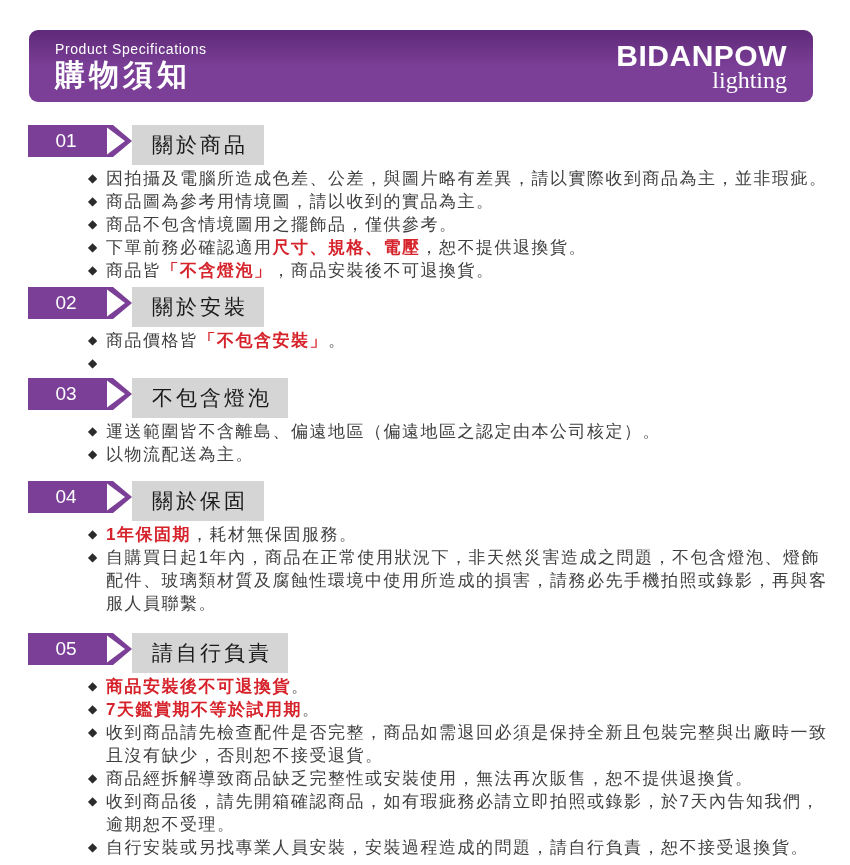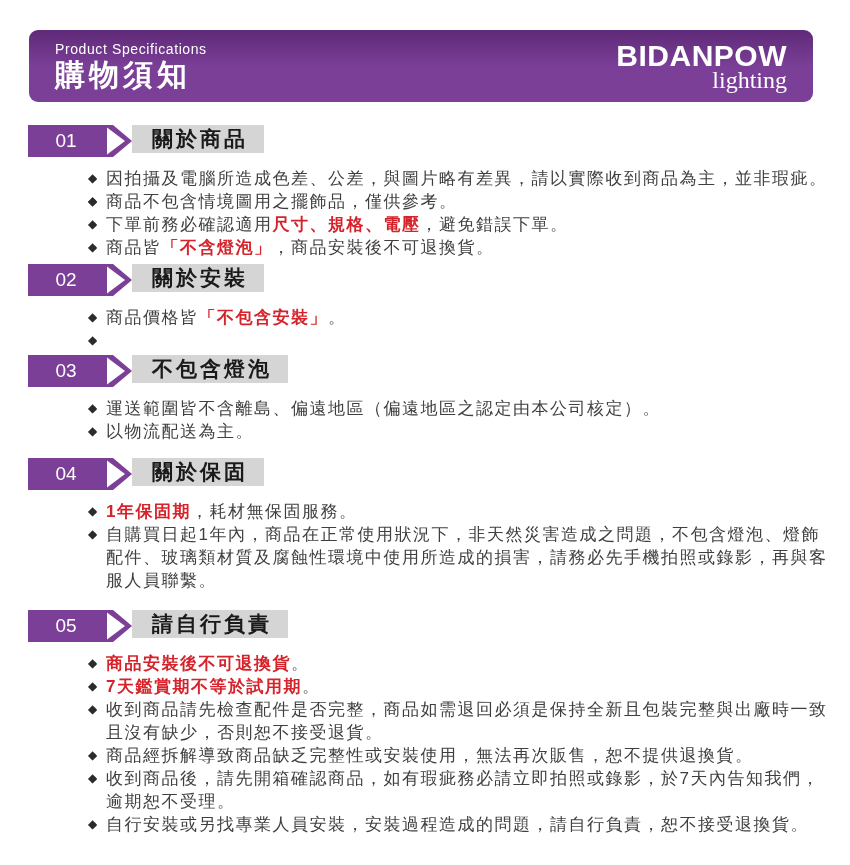--- a/index.html
+++ b/index.html
@@ -33,24 +33,24 @@
   .section:nth-of-type(3){ margin-top:26px; }
   .section:nth-of-type(4){ margin-top:15px; }
   .section:nth-of-type(5){ margin-top:18px; }
 
   .section-header { display:flex; height:36px; }
   .badge { display:block; flex:none; }
   .badge-shape { fill:var(--purple,#7b3f97); }
   .badge-notch { fill:#ffffff; }
   .badge-num { fill:#ffffff; font:400 19px "Liberation Sans","DejaVu Sans",sans-serif; }
   .section-title-box {
-    height:28px; display:flex; align-items:center;
+    height:40px; display:flex; align-items:center;
     background:var(--title-bg,#d5d5d5);
     padding:0 16px 0 20px;
-    font-size:21px; font-weight:bold; letter-spacing:3px; color:#1a1a1a;
+    font-size:21px; font-weight:normal; letter-spacing:3px; color:#1a1a1a;
     white-space:nowrap;
   }
 
   .items { list-style:none; margin:6px 0 0 0; padding:0 0 0 60px; }
   .items li {
     position:relative; padding-left:18px;
     font-size:17px; line-height:23px; letter-spacing:1.5px;
     color:var(--body-text,#3f3f3f);
   }
   .bullet {
@@ -83,23 +83,23 @@
         <polygon class="badge-shape" points="0,0 85,0 104,16 85,32 0,32"></polygon>
         <polygon class="badge-notch" points="79,2.5 97,16 79,29.5"></polygon>
         <text class="badge-num" x="38" y="22" text-anchor="middle">01</text>
       </svg>
       <div class="section-title-box">
         <span>關於商品</span>
       </div>
     </div>
     <ul class="items">
           <li><span class="bullet">◆</span><span class="seg">因拍攝及電腦所造成色差、公差，與圖片略有差異，請以實際收到商品為主，並非瑕疵。</span></li>
-          <li><span class="bullet">◆</span></li>
+          <li><span class="bullet">◆</span><span class="seg">商品圖為參考用情境圖，請以收到的實品為主。</span></li>
           <li><span class="bullet">◆</span><span class="seg">商品不包含情境圖用之擺飾品，僅供參考。</span></li>
-          <li><span class="bullet">◆</span><span class="seg">下單前務必確認適用</span><span class="seg red">尺寸、規格、電壓</span><span class="seg">，避免錯誤下單。</span></li>
+          <li><span class="bullet">◆</span><span class="seg">下單前務必確認適用</span><span class="seg red">尺寸、規格、電壓</span><span class="seg">，恕不提供退換貨。</span></li>
           <li><span class="bullet">◆</span><span class="seg">商品皆</span><span class="seg red">「不含燈泡」</span><span class="seg">，商品安裝後不可退換貨。</span></li>
         </ul>
   </section>
 
   <section class="section">
     <div class="section-header">
       <svg class="badge" width="104" height="32" viewBox="0 0 104 32" aria-hidden="true">
         <polygon class="badge-shape" points="0,0 85,0 104,16 85,32 0,32"></polygon>
         <polygon class="badge-notch" points="79,2.5 97,16 79,29.5"></polygon>
         <text class="badge-num" x="38" y="22" text-anchor="middle">02</text>

